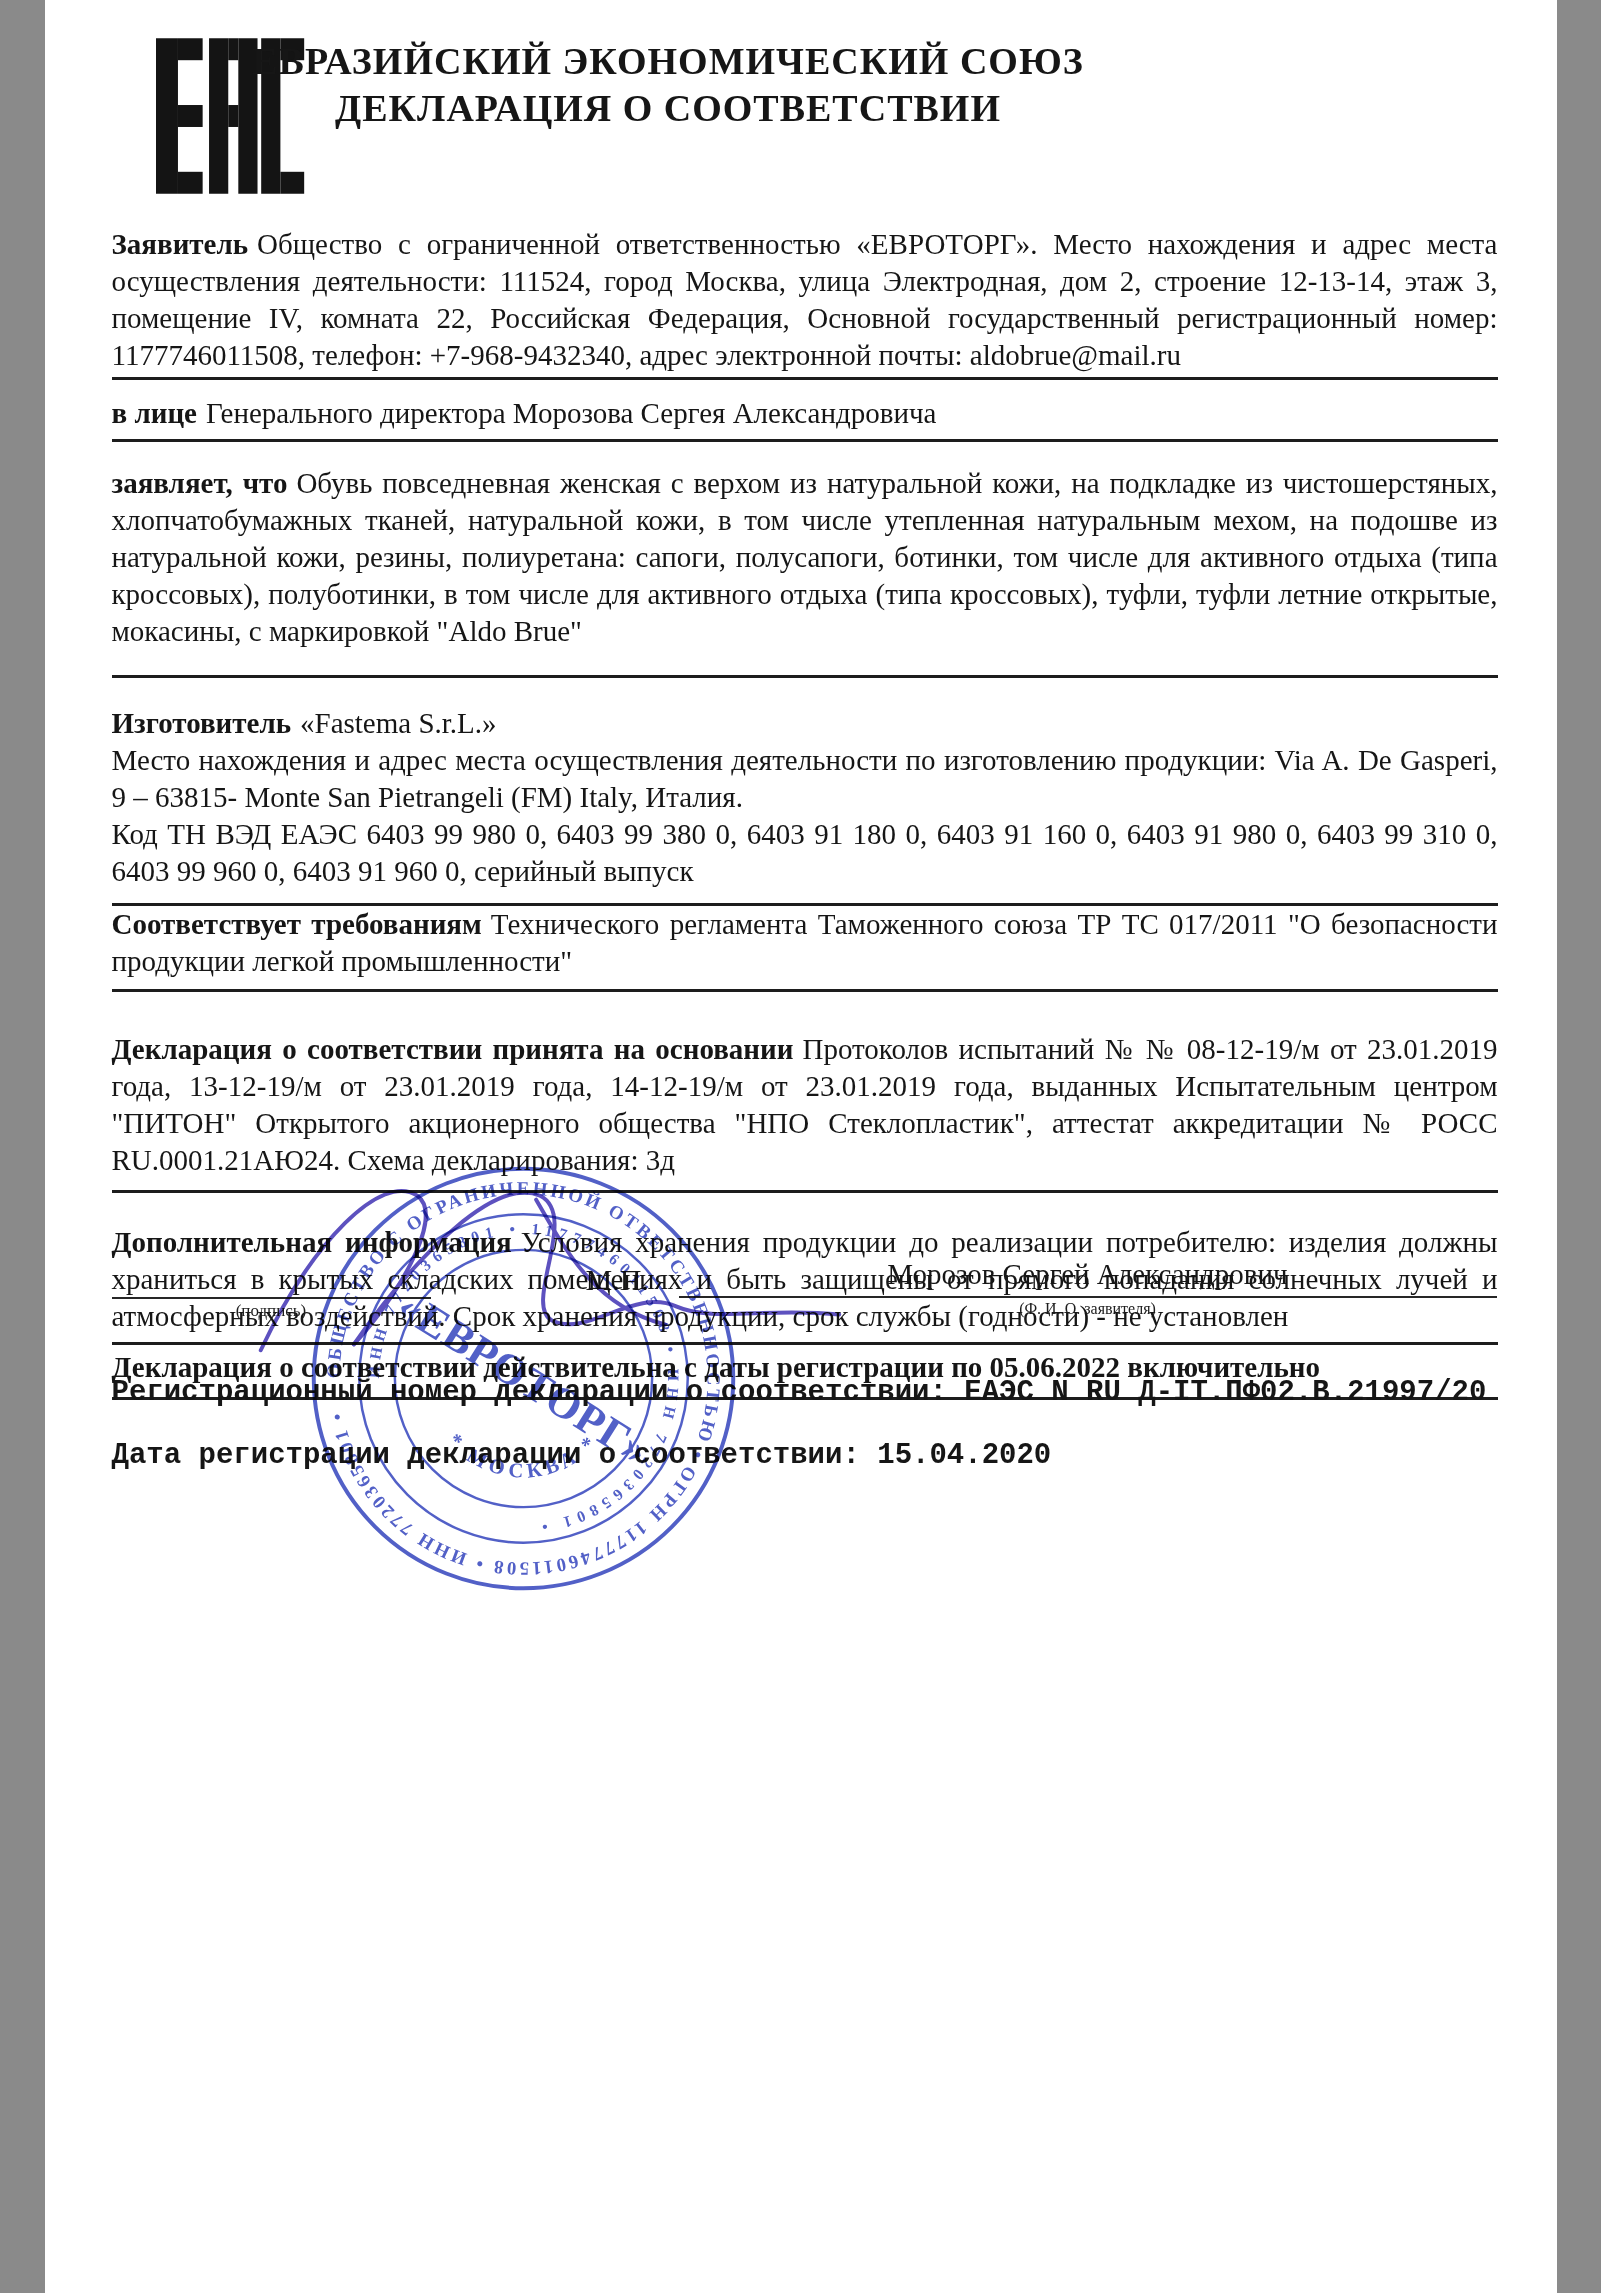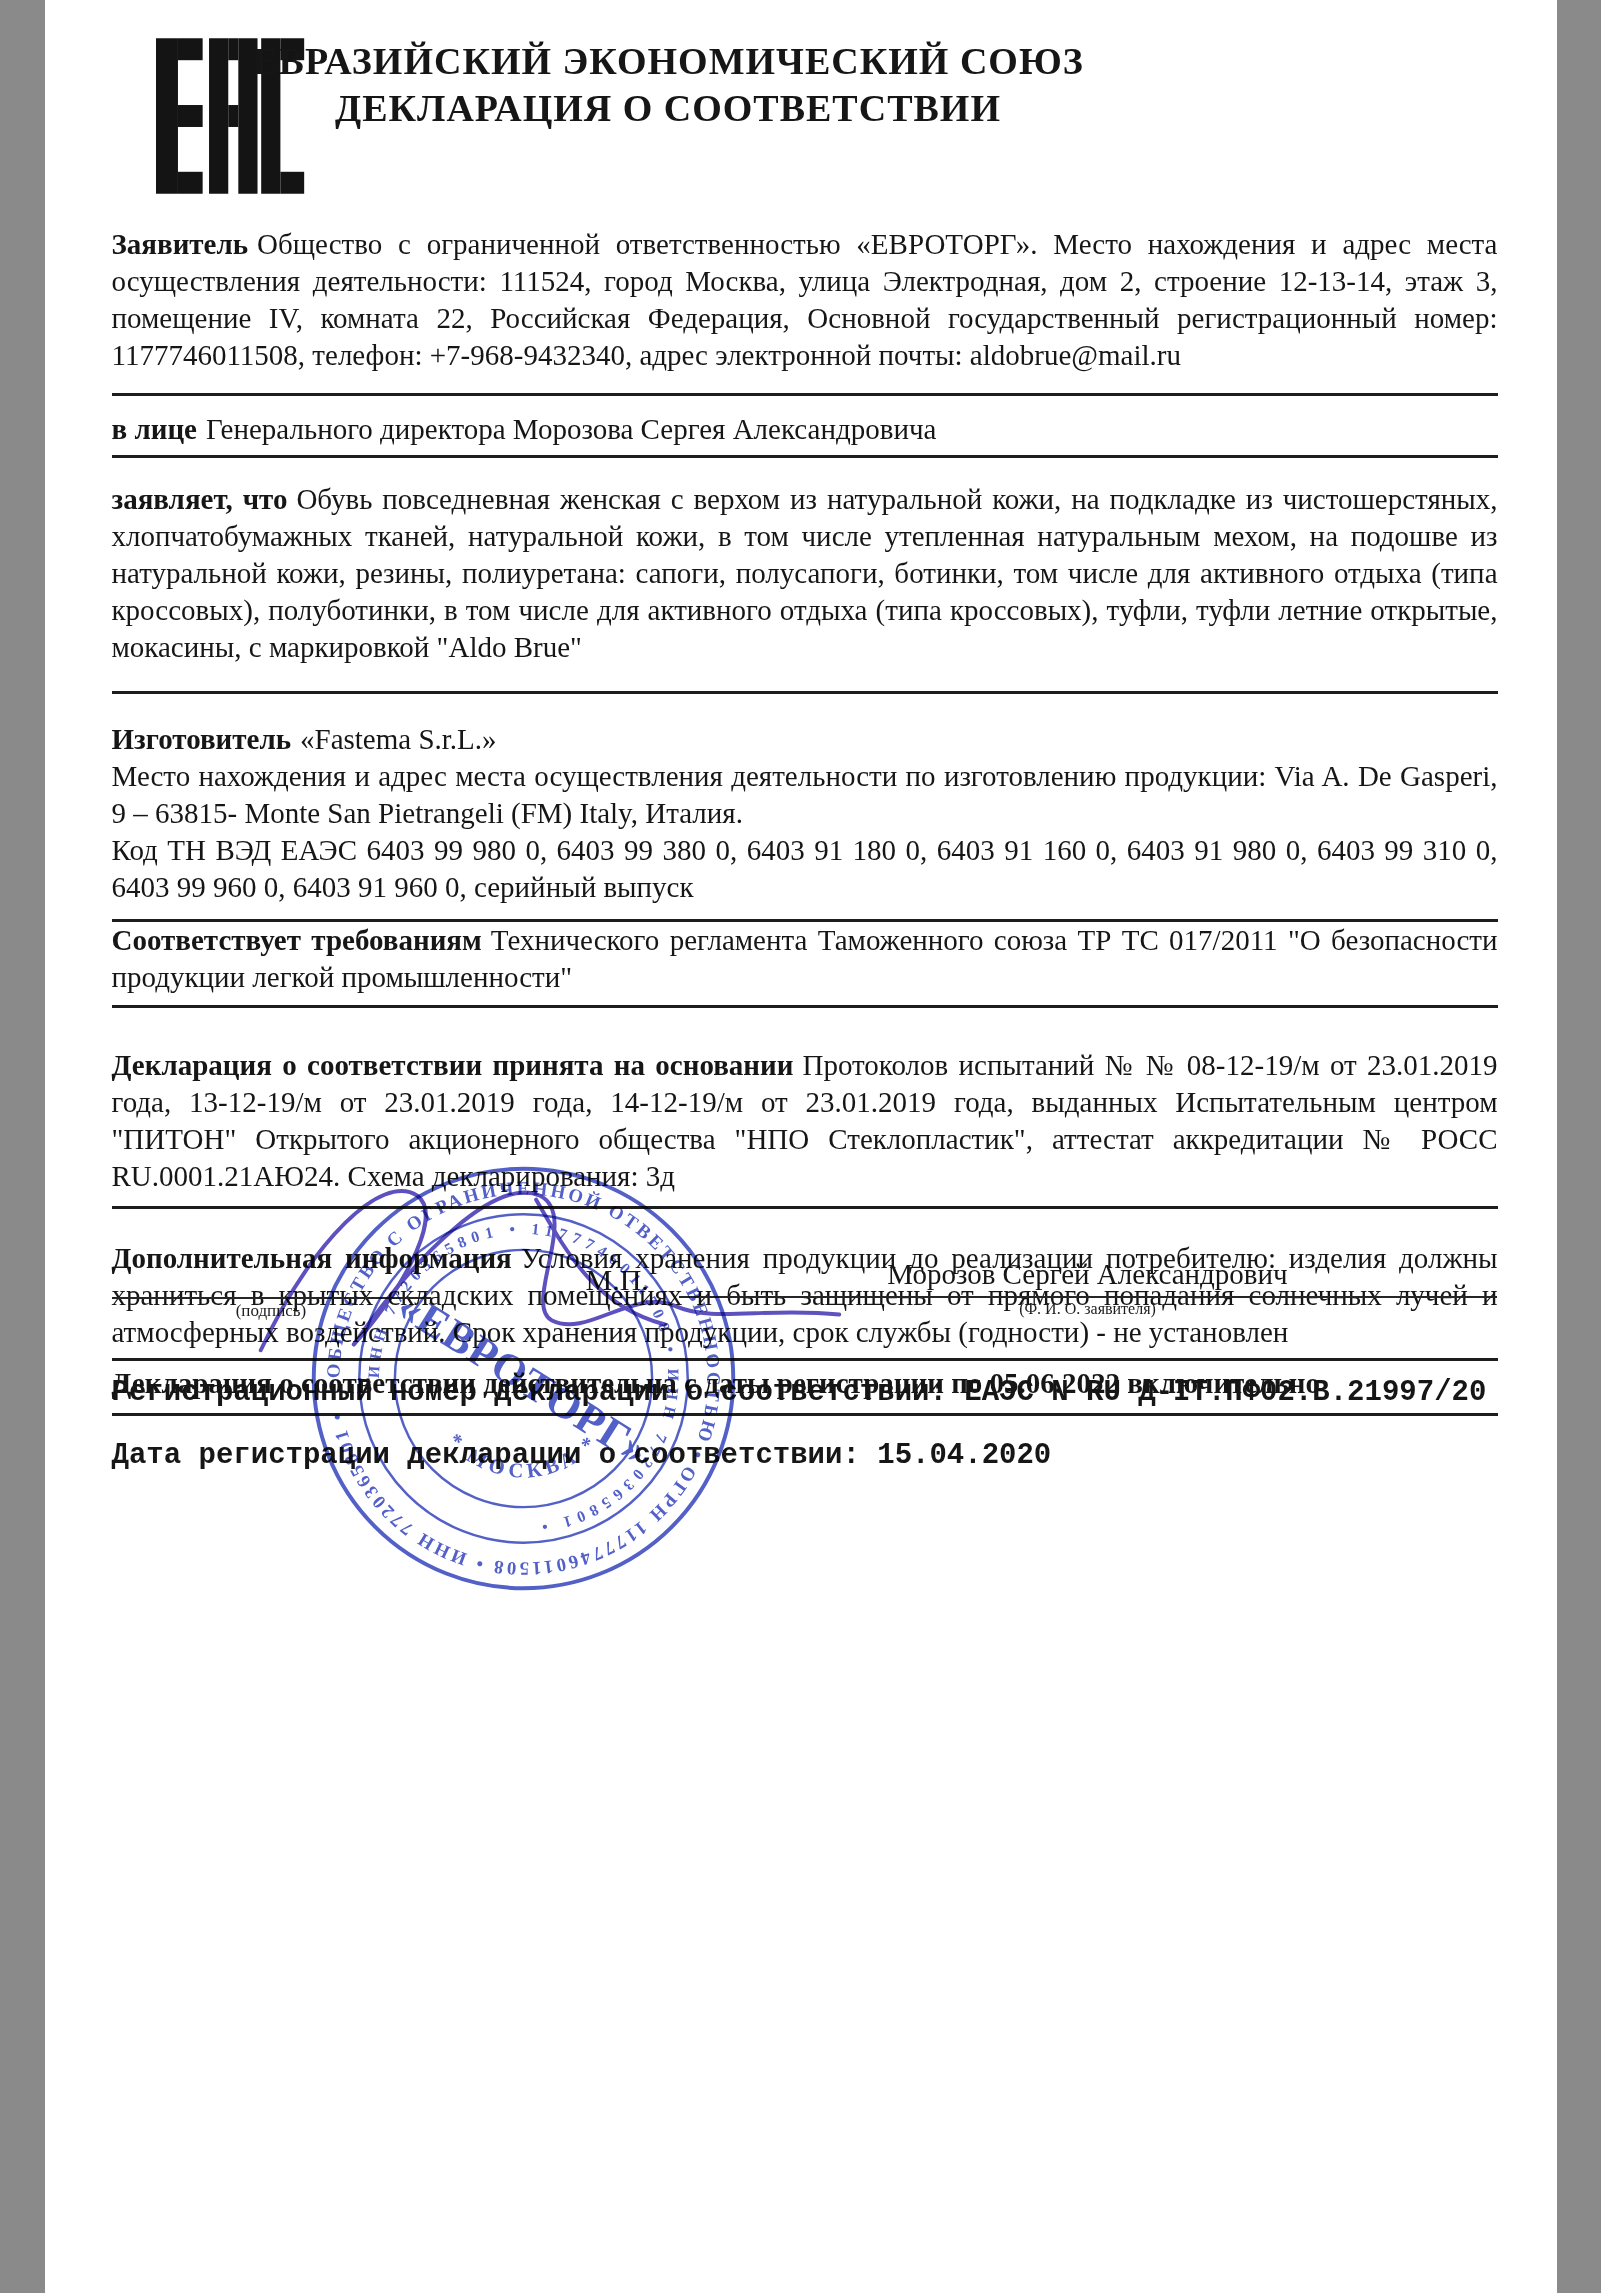--- a/index.html
+++ b/index.html
@@ -12,21 +12,21 @@
     position:absolute;left:188px;top:38px;width:871px;text-align:center;
     font-weight:bold;font-size:38px;line-height:47px;letter-spacing:1px;
   }
   .content{
     position:absolute;left:67px;top:226px;width:1386px;
     font-size:29px;line-height:37px;text-align:justify;
   }
   .sec{border-bottom:3px solid #1d1d1d;margin:0;}
   .sec p{margin:0;}
   .lbl{font-weight:bold;margin-right:9px;}
-  .sec-applicant{padding-bottom:19px;}
+  .sec-applicant{padding-bottom:3px;}
   .sec-inperson{padding:15px 0 7px 0;}
   .sec-declares{margin-top:23px;padding-bottom:25px;}
   .sec-manufacturer{margin-top:27px;padding-bottom:13px;}
   .sec-complies{padding-bottom:9px;}
   .sec-basis{margin-top:39px;padding-bottom:11px;}
   .sec-additional{margin-top:31px;padding-bottom:7px;}
   .sec-validity{margin-top:4px;font-weight:bold;padding-bottom:11px;}
   .sigline{position:absolute;border-top:2px solid #262626;height:0;}
   .sigline-left{left:67px;top:1297px;width:319px;}
   .sigline-right{left:634px;top:1296px;width:818px;}

